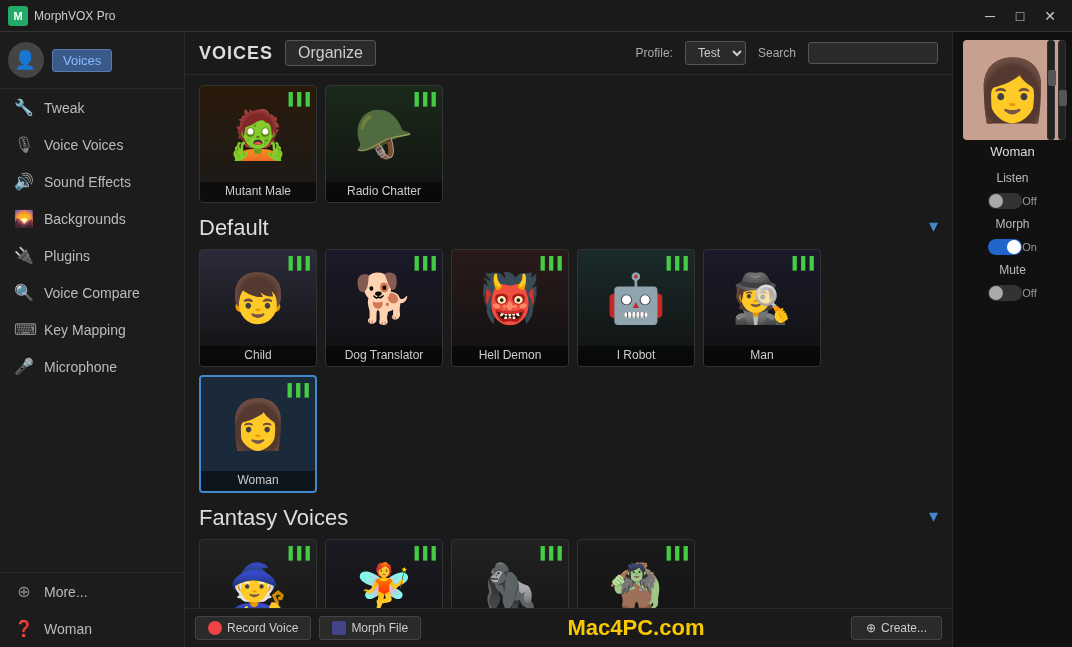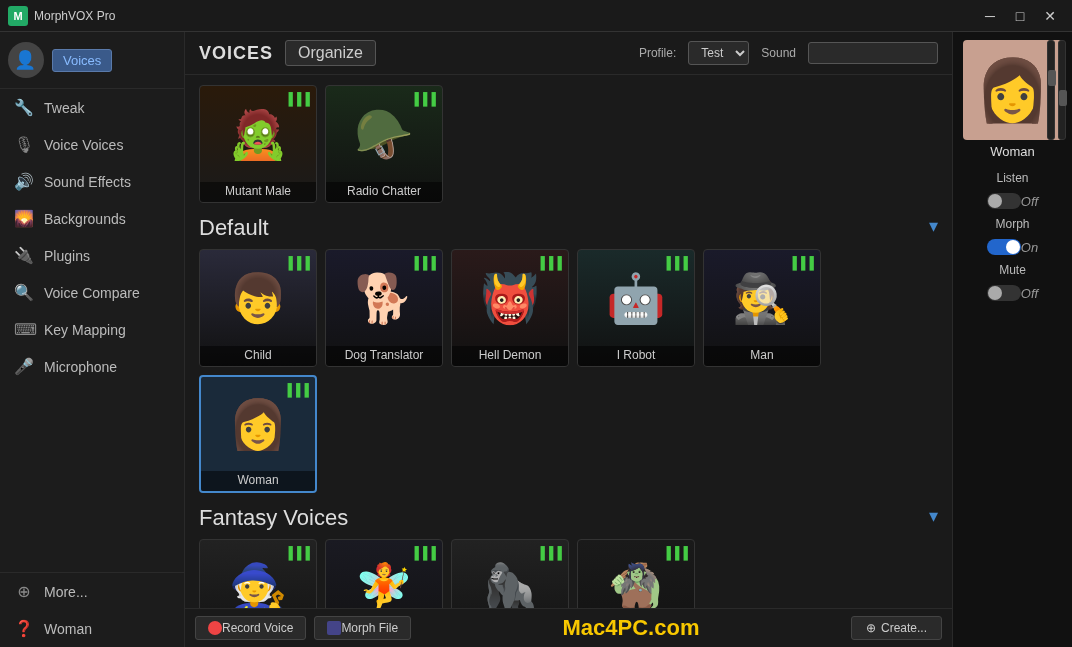--- a/index.html
+++ b/index.html
@@ -247,20 +247,21 @@
       background: #1a1a1a;
       border-top: 1px solid #2a2a2a;
       display: flex;
       align-items: center;
       padding: 6px 10px;
       gap: 8px;
     }
     .bottom-btn {
       display: flex;
       align-items: center;
+      gap: 5px;
       background: #2a2a2a;
       border: 1px solid #444;
       color: #ccc;
       padding: 4px 12px;
       border-radius: 3px;
       font-size: 12px;
       cursor: pointer;
     }
     .bottom-btn .btn-icon {
       width: 14px; height: 14px;
@@ -369,23 +370,22 @@
       position: absolute;
       top: 1px;
       left: 1px;
       transition: left 0.1s;
     }
     .toggle.on .toggle-knob {
       left: 19px;
       background: white;
     }
     .toggle-text {
-      font-size: 13px;
+      font-size: 11px;
       color: #999;
-      font-style: italic;
     }
 
     
     .card-bg-mutant { background: linear-gradient(180deg, #2a1a0a 0%, #1a1a1a 100%); }
     .card-bg-radio { background: linear-gradient(180deg, #1a2a1a 0%, #111 100%); }
     .card-bg-child { background: linear-gradient(180deg, #2a2a3a 0%, #111 100%); }
     .card-bg-dog { background: linear-gradient(180deg, #1a1a2a 0%, #111 100%); }
     .card-bg-demon { background: linear-gradient(180deg, #2a1a1a 0%, #111 100%); }
     .card-bg-robot { background: linear-gradient(180deg, #1a2a2a 0%, #111 100%); }
     .card-bg-man { background: linear-gradient(180deg, #1a1a2a 0%, #111 100%); }
@@ -470,21 +470,21 @@
 
   <div class="content-area">
 
     <div class="content-header">
       <span class="content-title">VOICES</span>
       <button class="organize-btn">Organize</button>
       <span class="profile-label">Profile:</span>
       <select class="profile-select">
         <option>Test</option>
       </select>
-      <span class="search-label">Sound</span>
+      <span class="search-label">Search</span>
       <input class="search-input" type="text" style="">
     </div>
 
     <div class="voice-scroll">
 
       <div class="voice-grid">
         <div class="voice-card card-bg-mutant">
           <div class="voice-signal">▐▐▐</div>
           <div class="voice-card-img">🧟</div>
           <div class="voice-card-label">Mutant Male</div>

